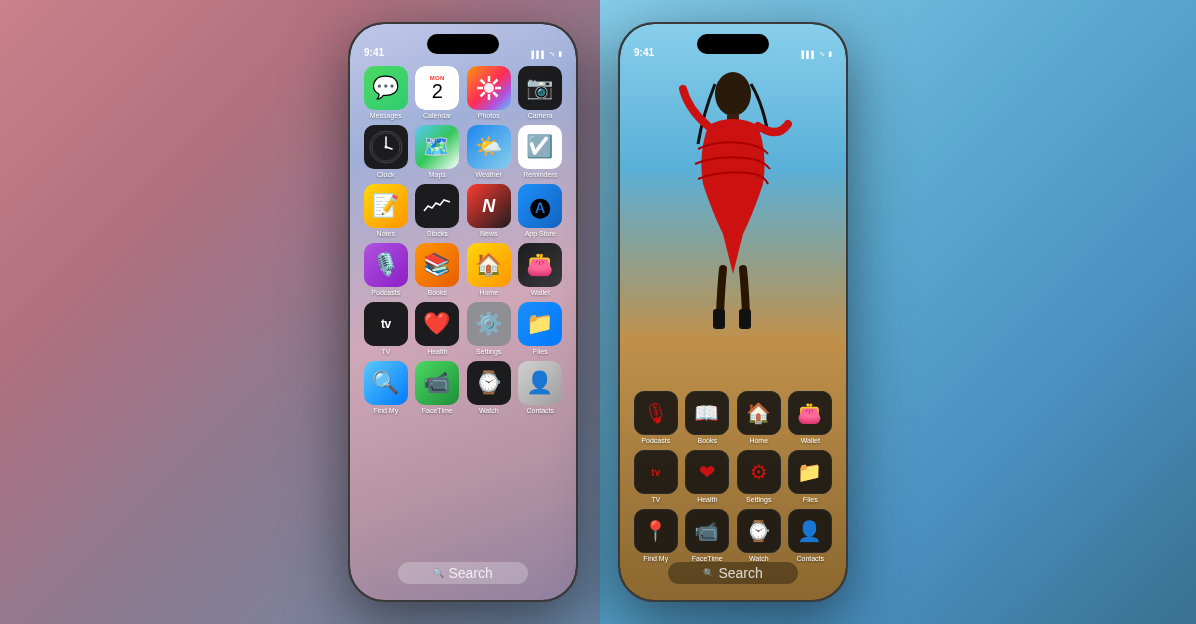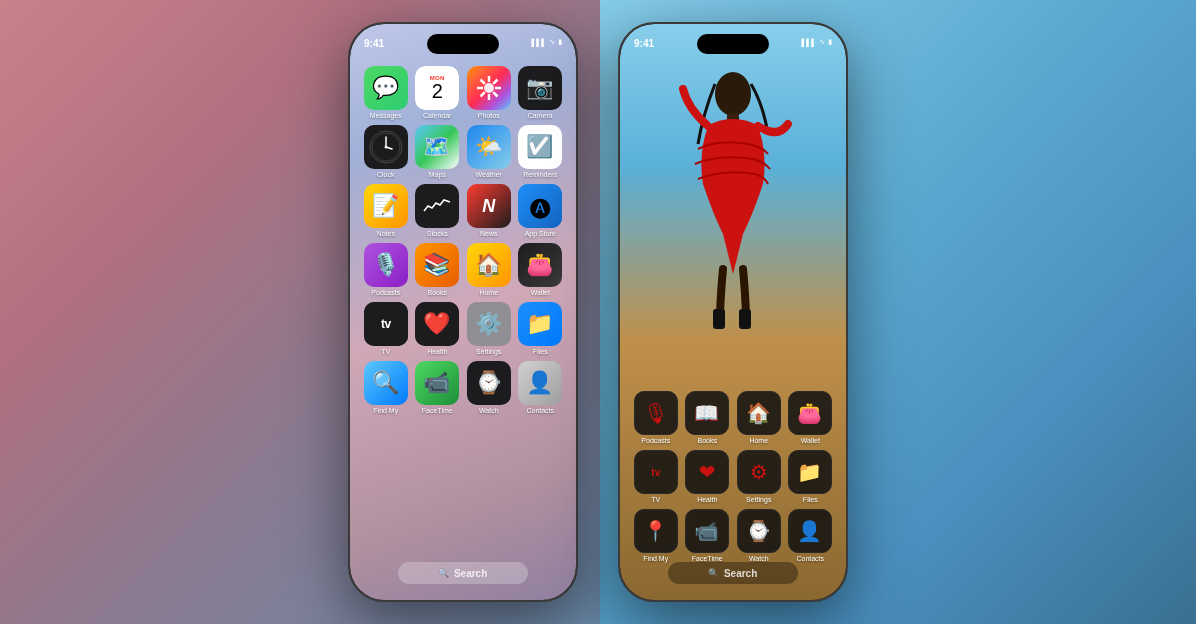--- a/index.html
+++ b/index.html
@@ -70,21 +70,21 @@
       z-index: 10;
     }
 
     
     .status-bar {
       position: absolute;
       top: 14px;
       left: 0; right: 0;
       display: flex;
       justify-content: space-between;
-      align-items: flex-start;
+      align-items: flex-end;
       padding: 0 14px;
       z-index: 9;
       height: 20px;
     }
     .status-time {
       font-size: 10px;
       font-weight: 600;
       color: #fff;
     }
     .status-icons {
@@ -185,23 +185,22 @@
       width: 130px;
       height: 22px;
       background: rgba(255,255,255,0.25);
       border-radius: 11px;
       display: flex;
       align-items: center;
       justify-content: center;
       gap: 4px;
     }
     .search-bar-text {
-      font-size: 10px;
+      font-size: 14px;
       color: rgba(255,255,255,0.8);
-      font-weight: bold;
     }
 
     
     .cal-inner {
       display: flex;
       flex-direction: column;
       align-items: center;
       justify-content: center;
       width: 100%;
       height: 100%;

